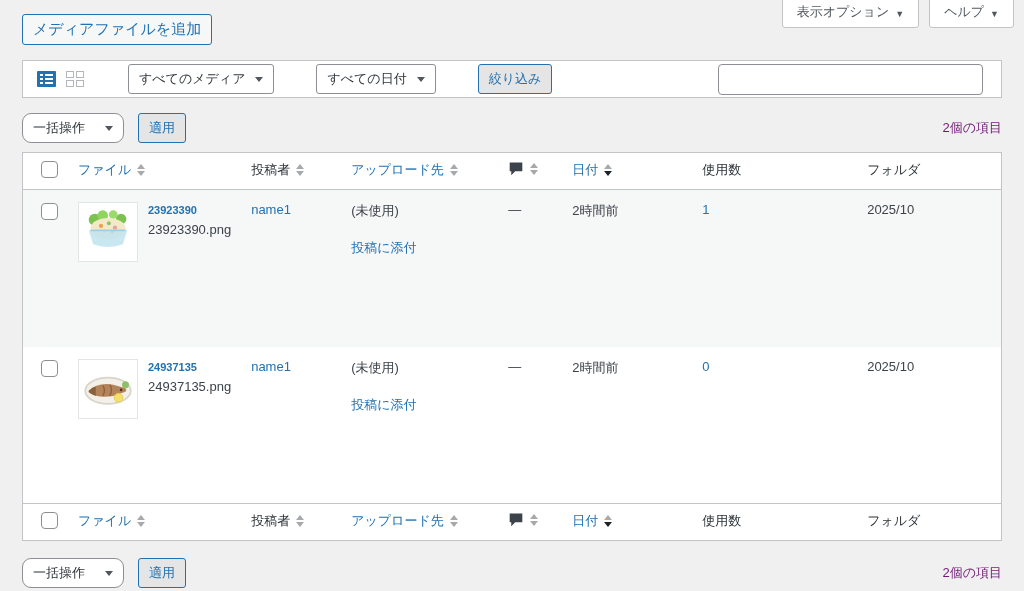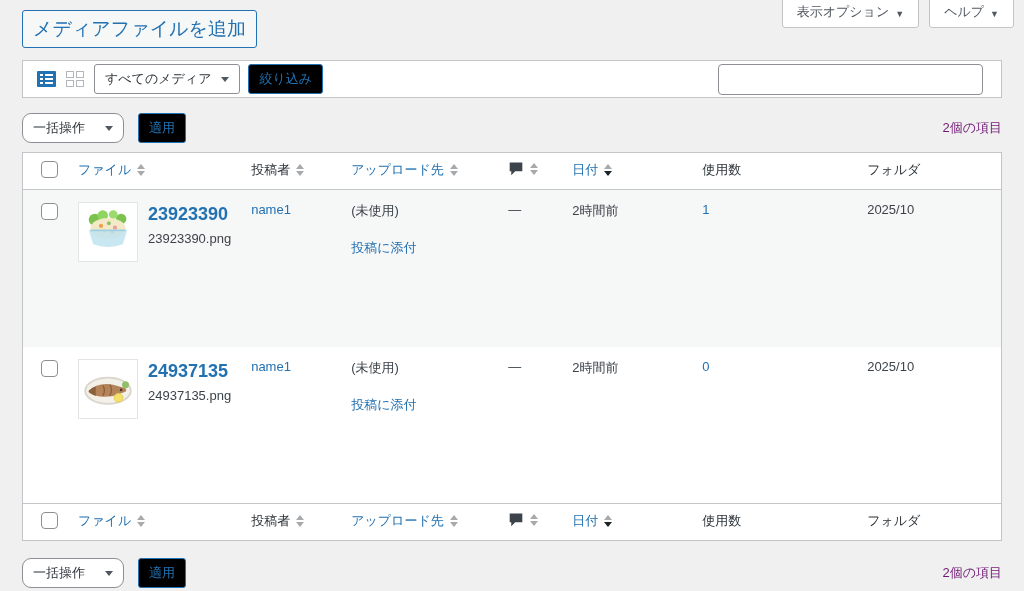--- a/index.html
+++ b/index.html
@@ -21,38 +21,38 @@
     display:flex; align-items:flex-end; gap:6px; cursor:pointer;
     font-family:inherit;
   }
   .caret { font-size:9px; color:#50575e; line-height:1.4; }
 
   
   .title-row { display:flex; align-items:center; gap:14px; padding-top:12px; height:46px; }
   h1.page-title { font-size:23px; font-weight:500; color:#1d2327; line-height:1.3; }
   .add-media-btn {
     background:#f6f7f7; border:1px solid #2271b1; color:#2271b1;
-    border-radius:3px; font-size:19px; padding:5px 10px; cursor:pointer; font-family:inherit;
+    border-radius:3px; font-size:15px; padding:5px 10px; cursor:pointer; font-family:inherit;
   }
 
   
   .filter-bar {
     margin-top:14px; background:#fff; border:1px solid #c3c4c7;
-    height:38px; display:flex; align-items:center; padding:0 8px;
+    height:38px; display:flex; align-items:center; padding:0 8px;gap:34px;
   }
   .view-switch { display:flex; align-items:center; gap:6px; margin:0 8px 0 4px; }
   .view-btn { display:flex; align-items:center; cursor:pointer; background:none; border:none; padding:2px; }
   .fake-select {
     background:#fff; border:1px solid #8c8f94; border-radius:3px;
     height:30px; display:inline-flex; align-items:center; gap:10px;
     padding:0 10px; margin-right:8px; color:#2c3338; cursor:pointer; font-size:13px;
   }
   .chev { display:inline-block; width:0; height:0; border-left:4px solid transparent; border-right:4px solid transparent; border-top:5px solid #50575e; }
   .btn-secondary {
-    background:#000000; border:1px solid #2271b1; color:#2271b1;
+    background:#e5e5e5; border:1px solid #2271b1; color:#2271b1;
     border-radius:3px; height:30px; padding:0 10px; font-size:13px; cursor:pointer; font-family:inherit;
   }
   .spacer { flex:1; }
   .search-input {
     width:265px; height:31px; border:1px solid #8c8f94; border-radius:4px;
     background:#fff; padding:0 8px; font-size:13px; margin-right:10px; font-family:inherit;
   }
 
   
   .tablenav { margin-top:14px; display:flex; align-items:center; height:32px; }
@@ -95,21 +95,21 @@
     background:#fff; cursor:pointer; margin:1px 0 0 8px;
   }
   thead input[type=checkbox], tfoot input[type=checkbox] { margin-top:0; }
 
   .file-cell { display:flex; gap:10px; }
   .thumb {
     width:60px; height:60px; background:#fff; border:1px solid #e2e4e7;
     display:flex; align-items:center; justify-content:center; cursor:pointer; flex:none;
   }
   .file-meta { display:flex; flex-direction:column; gap:6px; padding-top:2px; }
-  .file-title { color:#2271b1; font-weight:700; text-decoration:none; font-size:18px; cursor:pointer; }
+  .file-title { color:#2271b1; font-weight:700; text-decoration:none; font-size:11px; cursor:pointer; }
   .file-name { color:#3c434a; font-size:13px;text-align:right; }
   a.plain-link { color:#2271b1; text-decoration:none; cursor:pointer; }
   .upload-cell { display:flex; flex-direction:column; gap:19px; }
   .muted { color:#3c434a; }
 </style>
 </head>
 <body>
 
 <div class="page">
 
@@ -145,20 +145,24 @@
         <svg width="18" height="16" viewBox="0 0 18 16">
           <rect x="0.5" y="0.5" width="7" height="6" fill="#fff" stroke="#b4b7ba"></rect>
           <rect x="10.5" y="0.5" width="7" height="6" fill="#fff" stroke="#b4b7ba"></rect>
           <rect x="0.5" y="9.5" width="7" height="6" fill="#fff" stroke="#b4b7ba"></rect>
           <rect x="10.5" y="9.5" width="7" height="6" fill="#fff" stroke="#b4b7ba"></rect>
         </svg>
       </button>
     </div>
     <div class="fake-select">
       <span>すべてのメディア</span>
+      <span class="chev"></span>
+    </div>
+    <div class="fake-select">
+      <span>すべての日付</span>
       <span class="chev"></span>
     </div>
     <button class="btn-secondary">絞り込み</button>
     <div class="spacer"></div>
     <input class="search-input" type="text" value="" style="">
   </div>
 
   <div class="tablenav top">
     <div class="fake-select bulk-select">
       <span>一括操作</span>

